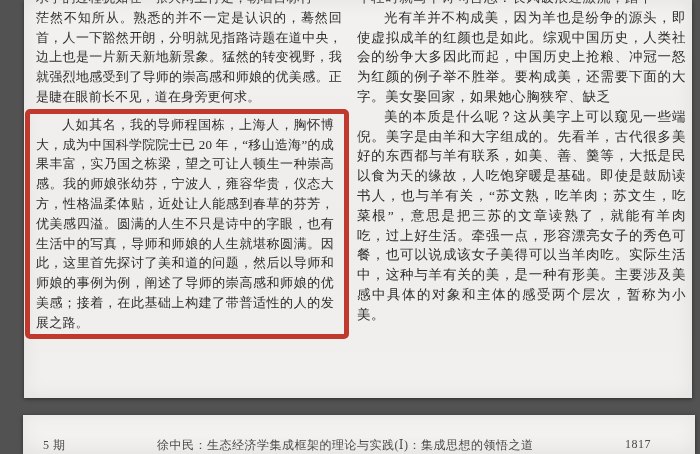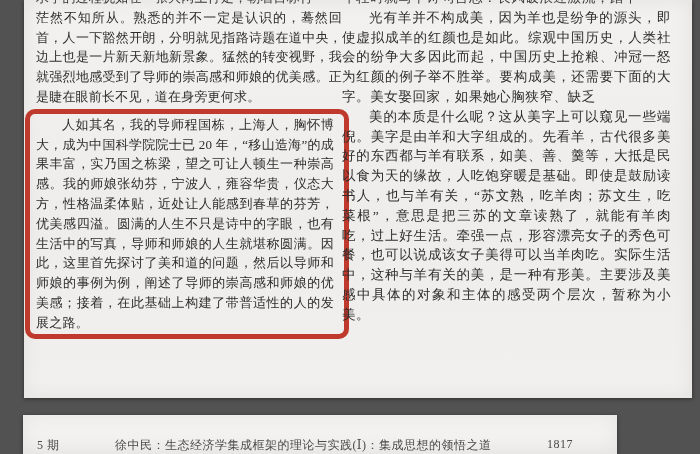--- a/index.html
+++ b/index.html
@@ -13,44 +13,45 @@
     position:absolute;
     background:linear-gradient(180deg,#f2f1ef 0%,#eeedeb 55%,#f1f0ee 100%);
     box-shadow:0 1px 4px rgba(0,0,0,0.45), inset 0 0 18px rgba(120,120,120,0.12);
   }
   .main-page{
     left:24px;top:0;width:668px;height:398px;
     overflow:hidden;
     display:flex;
     padding-left:12px;padding-right:6px;
     box-sizing:border-box;
+    gap:15px;
   }
   .col{
     margin-top:-12px;
     color:#2e2d2b;
     text-align:justify;
   }
   .col-left{width:306px;font-size:13px;line-height:19.8px;letter-spacing:0.2px;}
   .col-right{width:329px;font-size:13.5px;line-height:19.8px;letter-spacing:0.6px;}
   .para{margin:0;}
   .indent{text-indent:2em;}
   .partial{margin:0;height:19.8px;overflow:hidden;color:#3a3937;}
   .highlight-box{
     border:5px solid #bf3a2d;
-    border-radius:10px;
+    border-radius:5px;
     margin:2px -7px 2px -11px;
     padding:1px 10px 1px 6px;
   }
   .footer-page{
-    left:23px;top:415px;width:594px;height:39px;
+    left:23px;top:415px;width:672px;height:39px;
     box-sizing:border-box;
     display:flex;
     align-items:flex-start;
     justify-content:space-between;
-    padding:22px 44px 0 14px;
+    padding:22px 44px 0 20px;
     font-size:12px;
     color:#4a4947;
     letter-spacing:0.5px;
     background:linear-gradient(180deg,#f5f4f2,#f0efed);
   }
   .footer-page span{white-space:nowrap;}
 </style>
 </head>
 <body>
 

